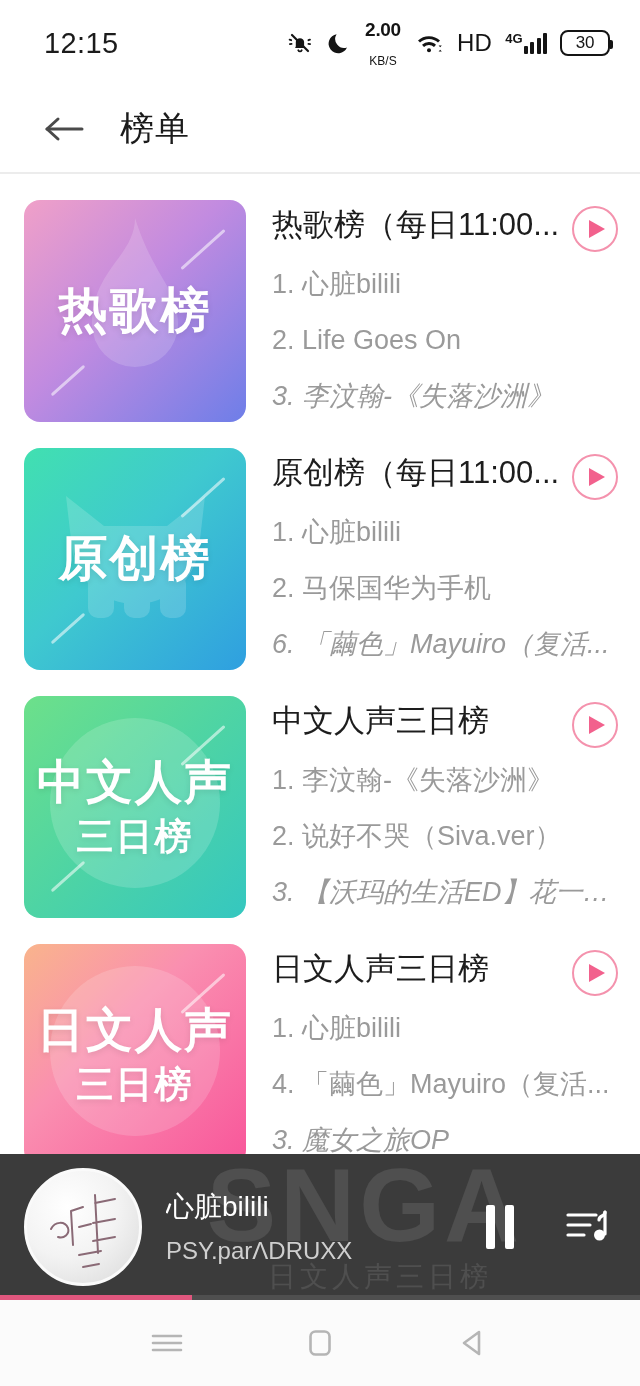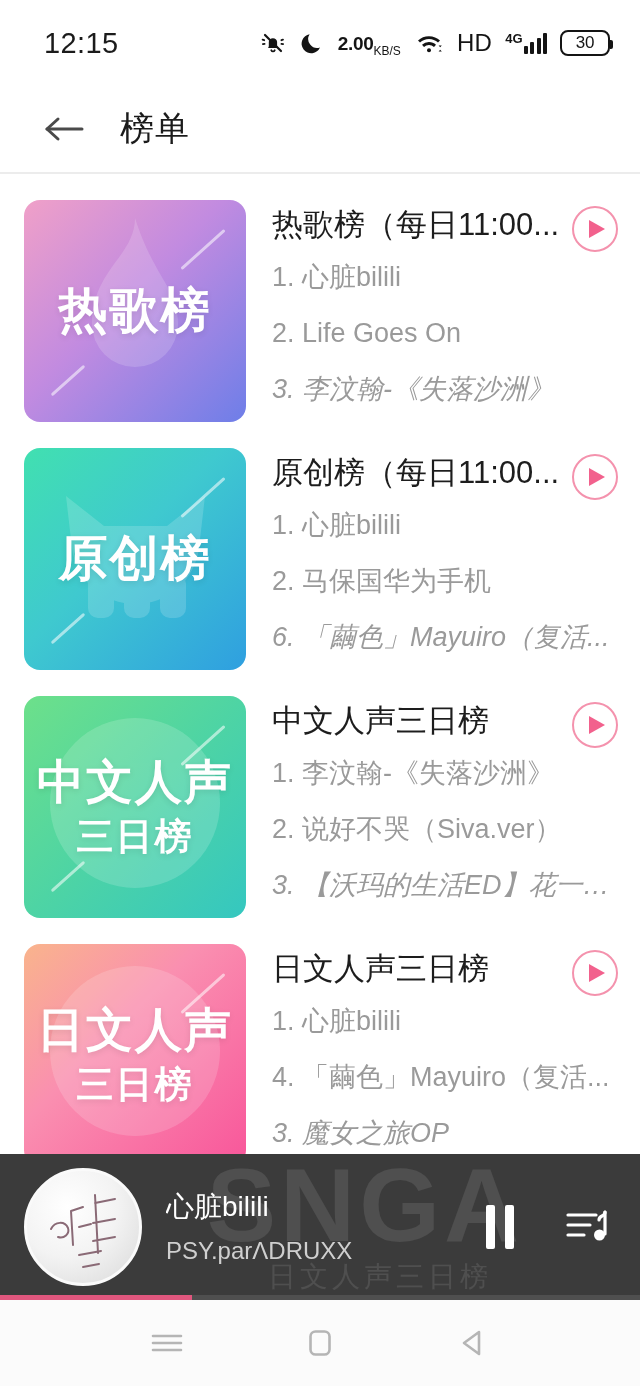--- a/index.html
+++ b/index.html
@@ -16,21 +16,21 @@
     height:86px; width:100%;
     display:flex; align-items:center;
     padding:0 30px 0 44px;
     background:#ffffff;
     position:relative;
   }
   .status-time{ font-size:29px; color:#1b1b1b; letter-spacing:.4px; font-weight:400; }
   .status-right{ margin-left:auto; display:flex; align-items:center; gap:13px; }
   .si{ display:flex; align-items:center; justify-content:center; color:#141414; }
   .si svg{ display:block; }
-  .netspeed{ display:flex; align-items:center; line-height:1; }
+  .netspeed{ display:flex; flex-direction:column; align-items:center; line-height:1; }
   .netspeed .n{ font-size:19px; font-weight:700; color:#141414; letter-spacing:-.3px;}
   .netspeed .u{ font-size:12px; font-weight:400; color:#141414; margin-top:16px;}
   .hd{ font-size:24px; font-weight:500; color:#141414; letter-spacing:.3px;}
   .g4{ display:flex; align-items:center; }
   .g4 .lbl{ font-size:13px; font-weight:700; color:#141414; margin-bottom:9px; margin-right:1px;}
   .bars{ display:flex; align-items:flex-end; gap:2.5px; height:22px;}
   .bars i{ width:4px; background:#141414; border-radius:1px; display:block;}
   .bars i:nth-child(1){height:8px}
   .bars i:nth-child(2){height:12px}
   .bars i:nth-child(3){height:16px}
@@ -83,21 +83,21 @@
   .play-btn{
     flex:0 0 46px;width:46px;height:46px;border-radius:50%;
     border:2.5px solid #f492ad;display:flex;align-items:center;justify-content:center;
     margin-left:10px; margin-top:6px; cursor:pointer; background:transparent;
   }
   .play-btn .tri{
     width:0;height:0;border-left:16px solid #f2618d;
     border-top:9px solid transparent;border-bottom:9px solid transparent;
     margin-left:4px;
   }
-  .songs{ margin-top:9px; }
+  .songs{ margin-top:16px; }
   .song{
     font-size:27px;color:#9a9a9a;white-space:nowrap;overflow:hidden;
     text-overflow:ellipsis;margin-bottom:22px;line-height:1.25;
   }
   .song:last-child{ margin-bottom:0;font-style:italic; }
 
   
   .player{
     position:absolute; left:0; right:0; bottom:86px; height:146px;
     background:#3b3b3b; display:flex; align-items:center; padding:0 30px 0 0;

